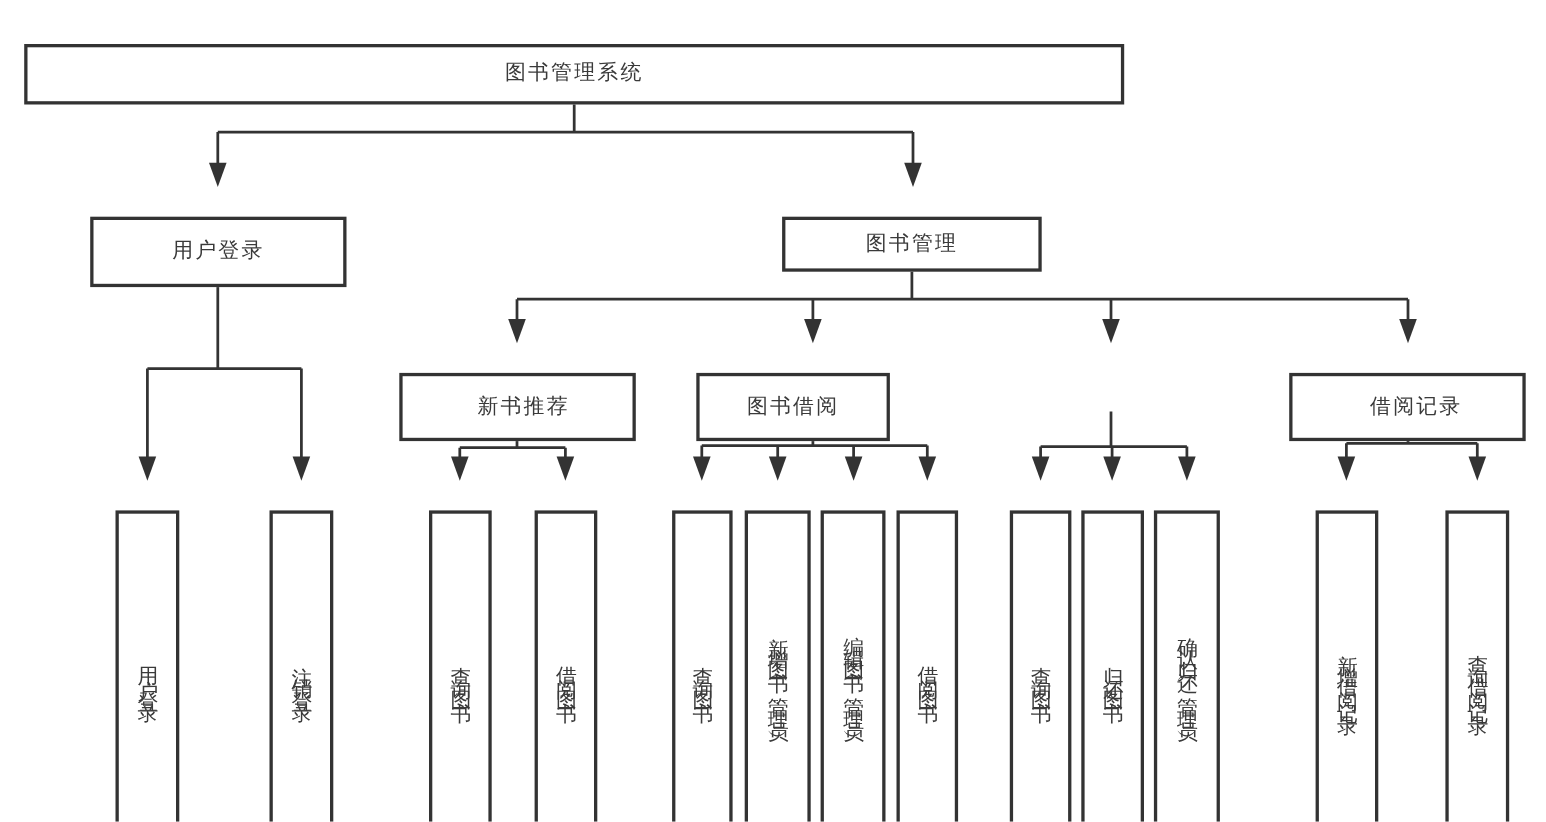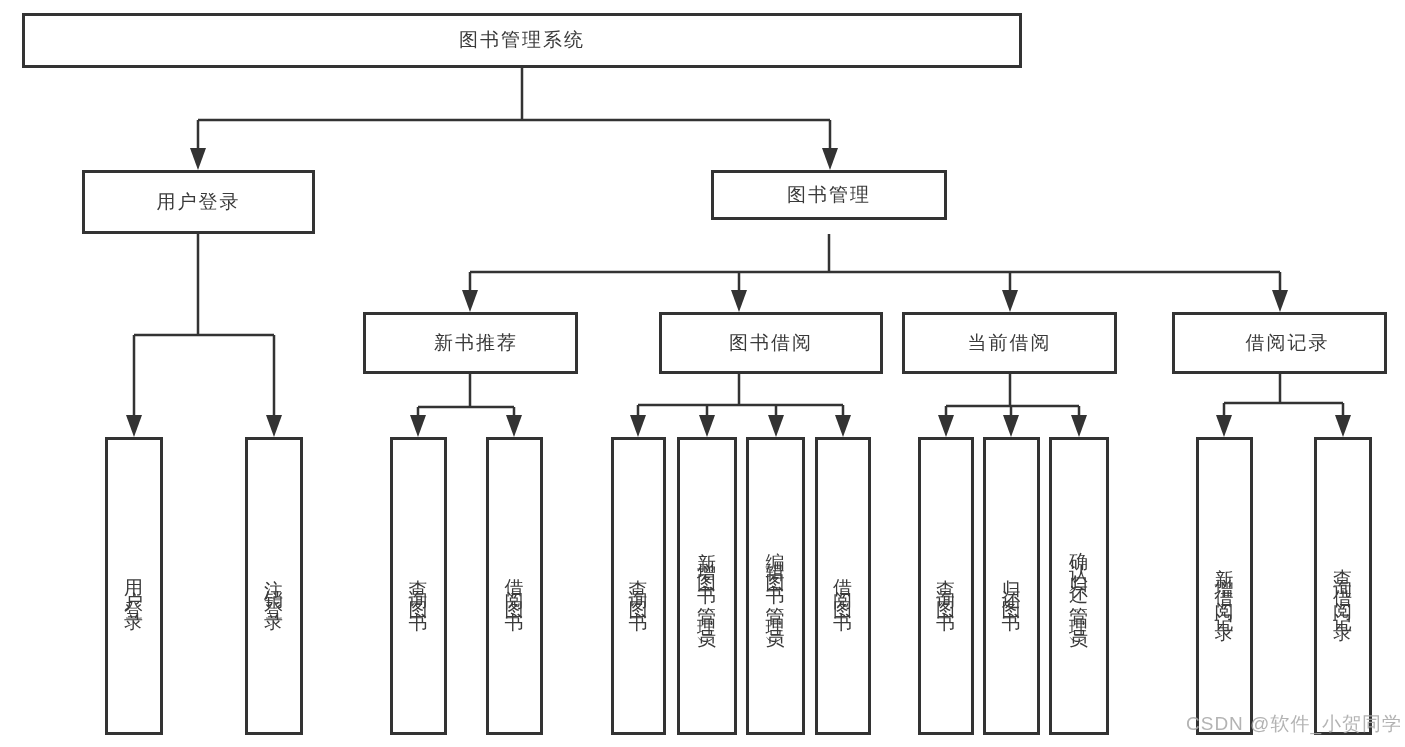--- a/index.html
+++ b/index.html
@@ -23,20 +23,21 @@
   }
   .box {
     position: absolute;
     box-sizing: border-box;
     background: #ffffff;
     border: 3px solid #333333;
     display: flex;
     align-items: center;
     justify-content: center;
     z-index: 2;
+    margin-top: 27px;
   }
   .box .lbl {
     font-size: 19px;
     color: #3a3a3a;
     letter-spacing: 2px;
     white-space: nowrap;
     line-height: 1.2;
   }
   .box.v .lbl {
     writing-mode: vertical-rl;
@@ -110,25 +111,22 @@
   <div class="box" style="left:82px; top:170px; width:233px; height:64px;">
     <span class="lbl">用户登录</span>
   </div>
   <div class="box" style="left:711px; top:170px; width:236px; height:50px;">
     <span class="lbl">图书管理</span>
   </div>
 
   <div class="box" style="left:363px; top:312px; width:215px; height:62px;padding-left:11px;">
     <span class="lbl">新书推荐</span>
   </div>
-  <div class="box" style="left:659px; top:312px; width:224px; height:62px;align-items:center;">
+  <div class="box" style="left:633px; top:312px; width:176px; height:62px;align-items:center;">
     <span class="lbl">图书借阅</span>
-  </div>
-  <div class="box" style="left:902px; top:312px; width:215px; height:62px;">
-    <span class="lbl">当前借阅</span>
   </div>
   <div class="box" style="left:1172px; top:312px; width:215px; height:62px;padding-left:16px;">
     <span class="lbl">借阅记录</span>
   </div>
 
   <div class="box v" style="left:105px; top:437px; width:58px; height:298px;">
     <span class="lbl">用户登录</span>
   </div>
   <div class="box v" style="left:245px; top:437px; width:58px; height:298px;">
     <span class="lbl">注销登录</span>
@@ -164,15 +162,14 @@
     <span class="lbl">确认归还（管理员）</span>
   </div>
 
   <div class="box v" style="left:1196px; top:437px; width:57px; height:298px;">
     <span class="lbl">新增借阅记录</span>
   </div>
   <div class="box v" style="left:1314px; top:437px; width:58px; height:298px;">
     <span class="lbl">查询借阅记录</span>
   </div>
 
-  <div class="watermark">CSDN @软件_小贺同学</div>
 
 </div>
 
 </body></html>

